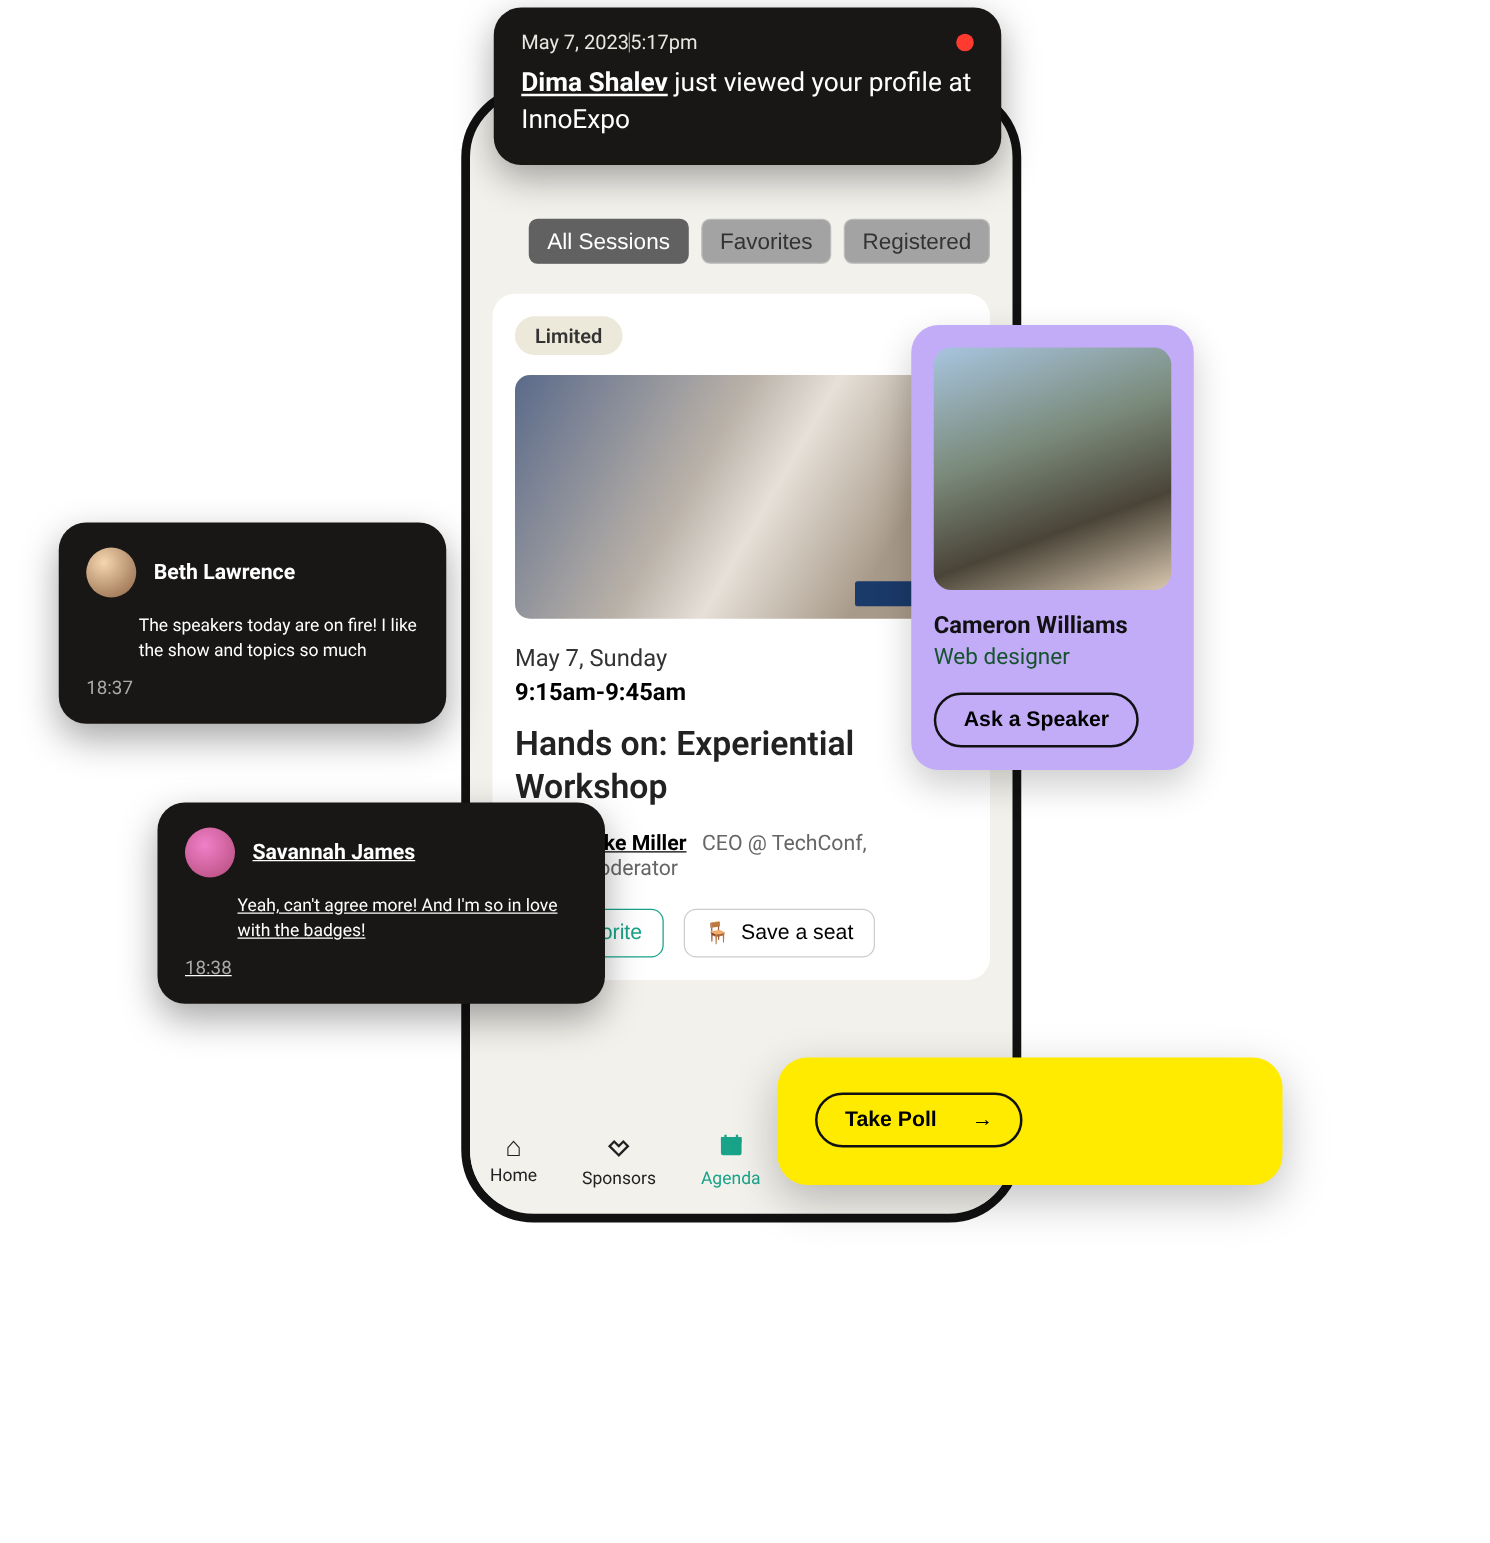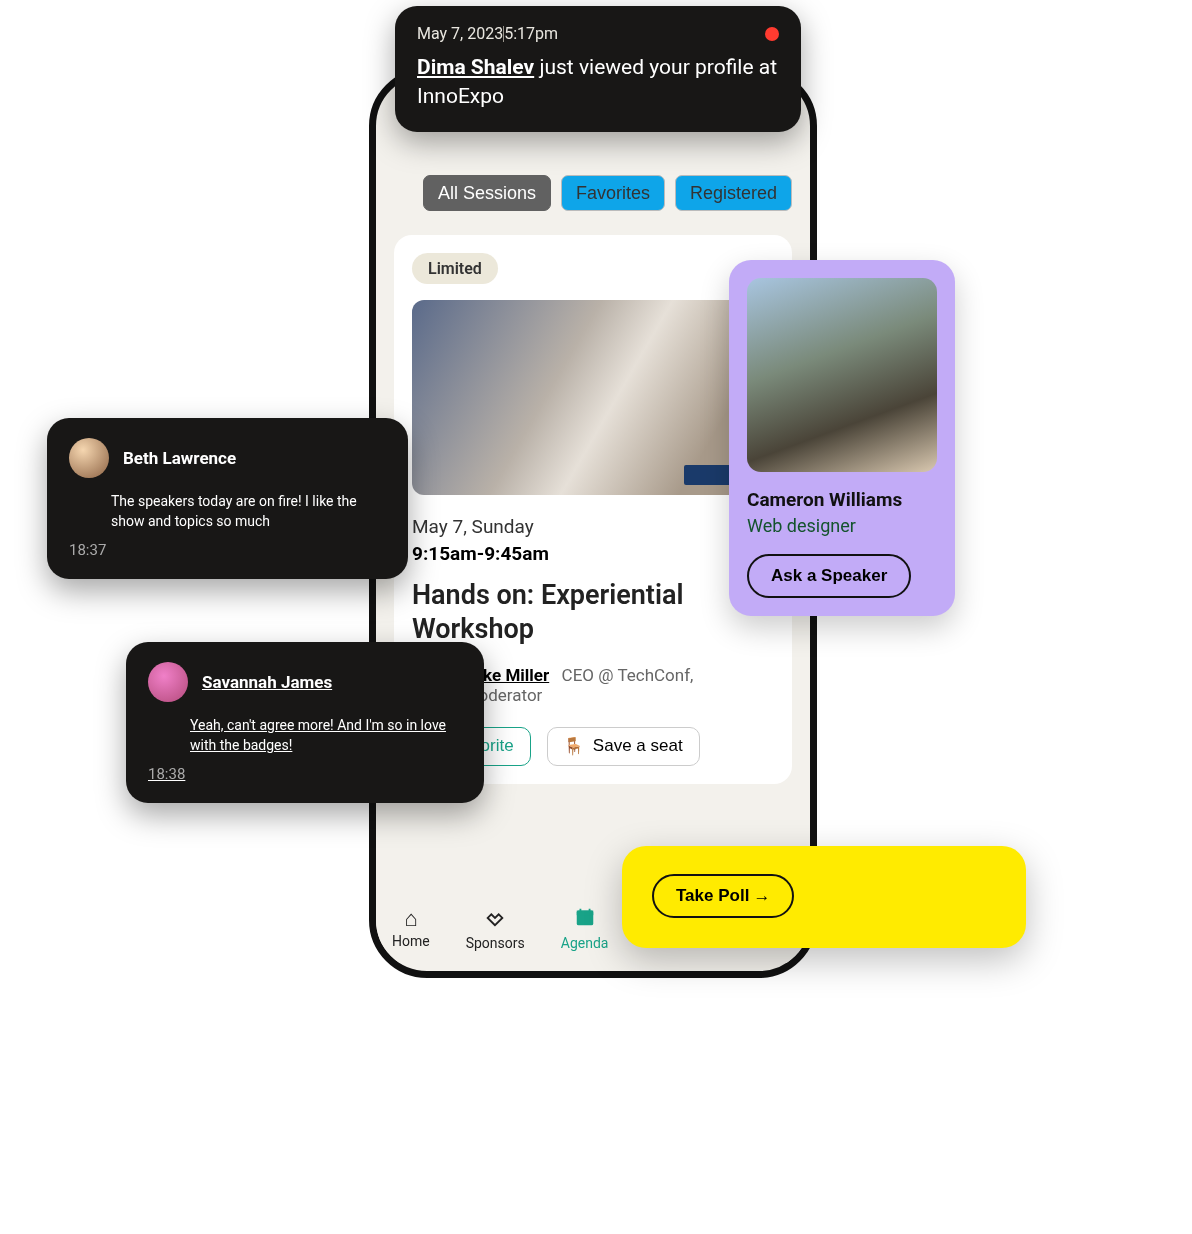--- a/index.html
+++ b/index.html
@@ -29,21 +29,21 @@
     width: 100%;
     height: 100%;
   }
   .filters { display: flex; gap: 10px; margin-bottom: 24px; justify-content: flex-end; }
   .chip {
     padding: 8px 14px;
     border-radius: 7px;
     font-size: 18px;
     line-height: 1;
     border: 1.5px solid #bbb;
-    background: #0ea5e9;
+    background: #a3a3a3;
     color: #333;
     cursor: pointer;
   }
   .chip.active { background: #616161; color: #fff; border-color: #616161; }
 
   .session-card {
     background: #fff;
     border-radius: 18px;
     padding: 18px;
   }
@@ -152,21 +152,21 @@
 
   
   .chat1, .chat2 {
     position: absolute;
     background: #181716;
     color: #fff;
     border-radius: 22px;
     padding: 20px 22px;
     box-shadow: 0 12px 30px rgba(0,0,0,0.35);
   }
-  .chat1 { left: 47px; top: 418px; width: 361px; }
+  .chat1 { left: 47px; top: 418px; width: 310px; }
   .chat2 { left: 126px; top: 642px; width: 358px; text-decoration: underline; }
   .chat-head { display:flex; align-items:center; gap:14px; margin-bottom:14px; }
   .chat-avatar { width:40px; height:40px; border-radius:50%; }
   .chat1 .chat-avatar { background: radial-gradient(circle at 35% 30%, #f5d6b0, #8c6243); }
   .chat2 .chat-avatar { background: radial-gradient(circle at 40% 35%, #f080c8, #b34a7a); }
   .chat-name { font-weight:700; font-size:17px; }
   .chat-msg { font-size:14px; line-height:1.4; margin-bottom:10px;margin-left:42px; }
   .chat-time { font-size:15px; color:#aaa; }
 
   
@@ -213,21 +213,21 @@
   .poll-q { font-size: 23px; font-weight: 700; line-height:1.35; margin-bottom: 24px; }
   .poll-btn {
     border: 2px solid #111;
     border-radius: 999px;
     padding: 10px 22px;
     font-size: 17px;
     font-weight: 700;
     background: transparent;
     cursor: pointer;
     display: inline-flex;
-    gap: 4px;
+    gap: 28px;
     align-items: center;
   }
 
   .icon { display:inline-block; }
 </style>
 </head>
 <body>
 
 <div class="canvas">
 

